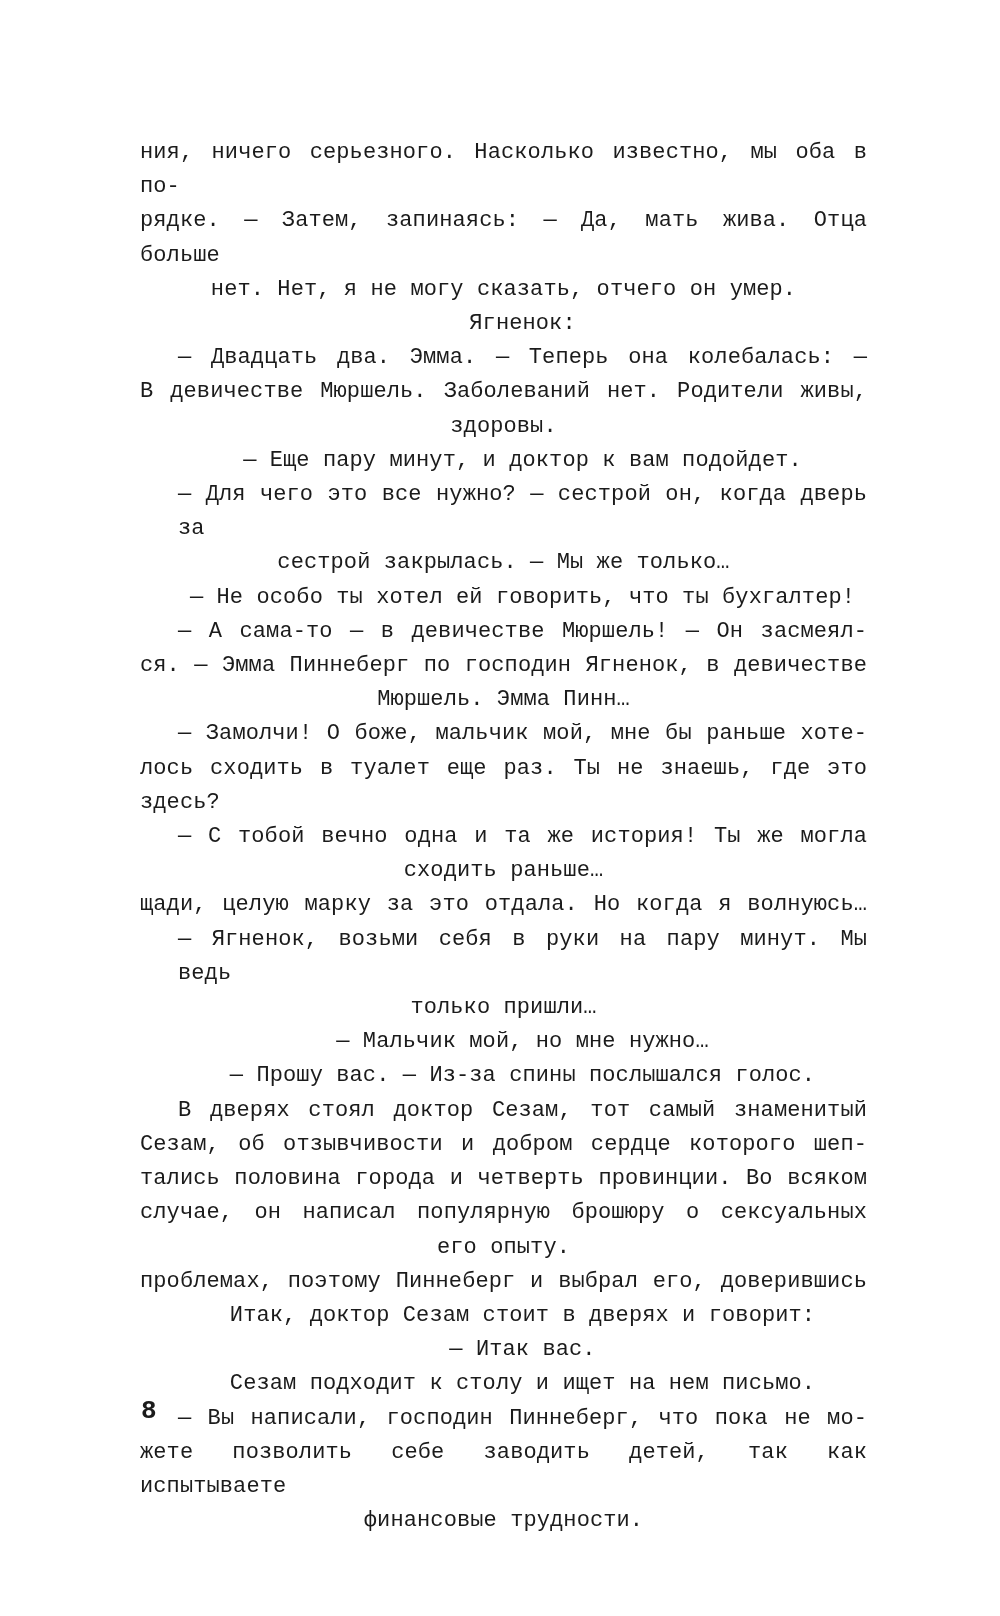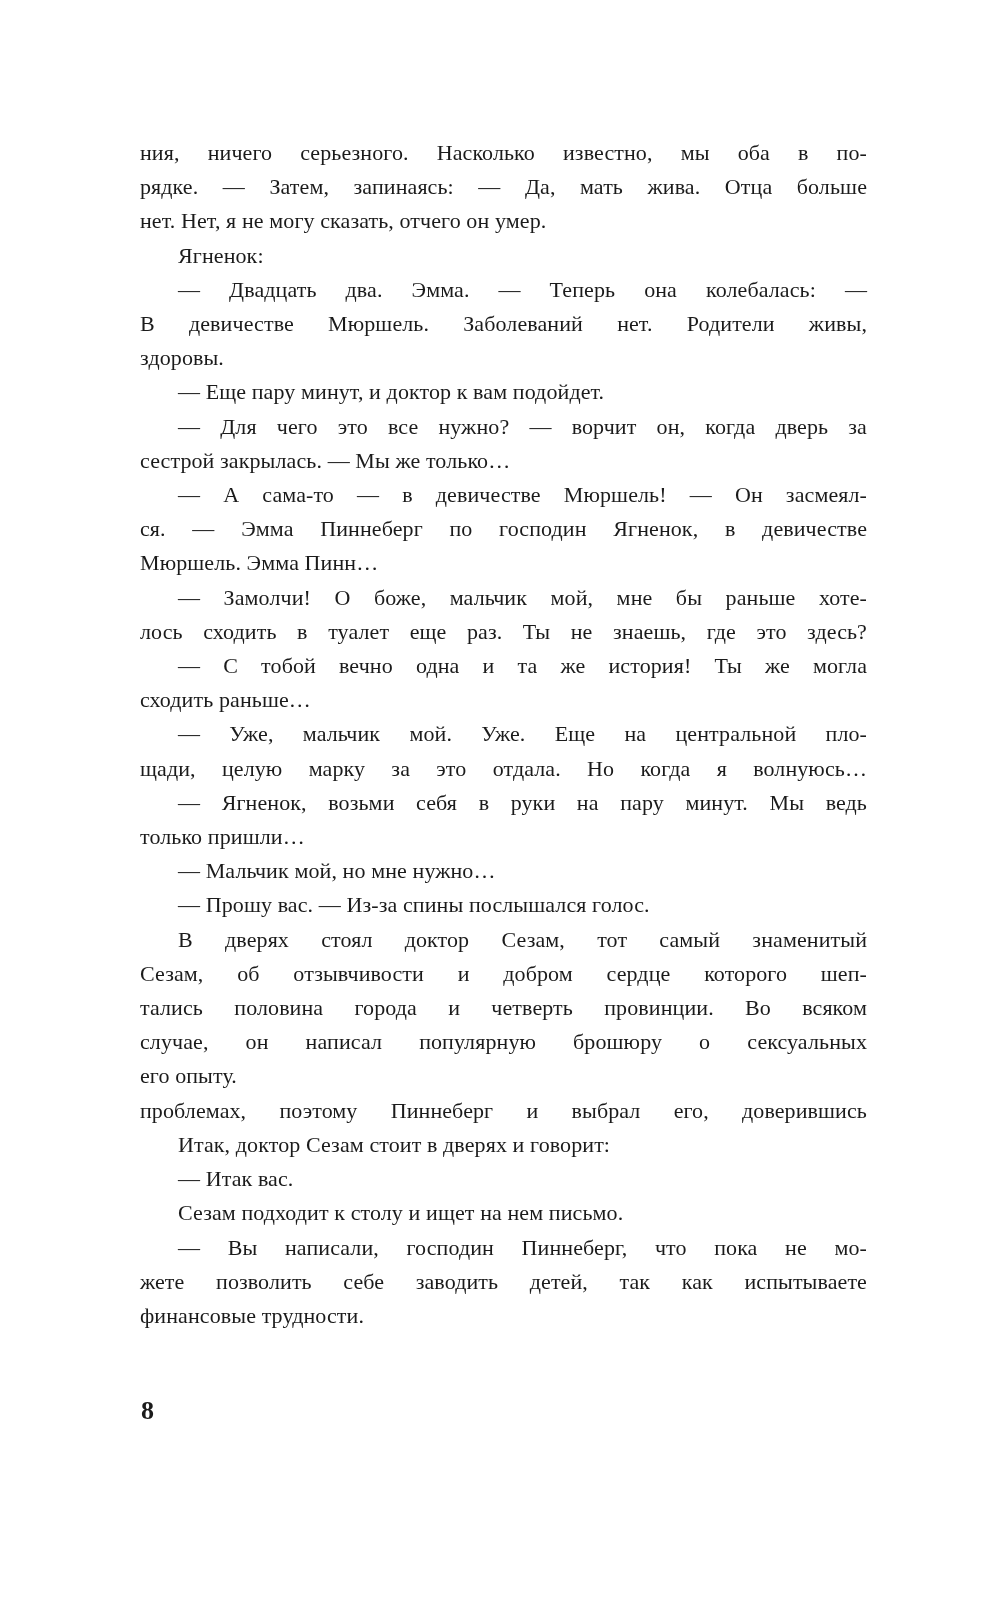--- a/index.html
+++ b/index.html
@@ -5,35 +5,35 @@
   html, body {
     margin: 0;
     padding: 0;
     background: #ffffff;
   }
   .book-page {
     position: relative;
     width: 1000px;
     height: 1616px;
     background: #ffffff;
-    font-family: Liberation Serif, serif;
+    font-family: Liberation Mono, monospace;
     color: #1b1b1b;
     overflow: hidden;
   }
   .text-block {
     position: absolute;
     left: 140px;
     top: 136px;
     width: 727px;
     font-size: 22px;
     line-height: 34.2px;
     letter-spacing: 0.1px;
   }
   .line {
-    text-align: left;
+    text-align: center;
     white-space: normal;
   }
   .line.just {
     text-align: justify;
     text-align-last: justify;
   }
   .line.indent {
     padding-left: 38px;
   }
   .page-number {
@@ -51,30 +51,30 @@
 <div class="book-page">
   <div class="text-block" id="text-block">
       <div class="line just">ния, ничего серьезного. Насколько известно, мы оба в по-</div>
       <div class="line just">рядке. — Затем, запинаясь: — Да, мать жива. Отца больше</div>
       <div class="line">нет. Нет, я не могу сказать, отчего он умер.</div>
       <div class="line indent">Ягненок:</div>
       <div class="line indent just">— Двадцать два. Эмма. — Теперь она колебалась: —</div>
       <div class="line just">В девичестве Мюршель. Заболеваний нет. Родители живы,</div>
       <div class="line">здоровы.</div>
       <div class="line indent">— Еще пару минут, и доктор к вам подойдет.</div>
-      <div class="line indent just">— Для чего это все нужно? — ворчит он, когда дверь за</div>
+      <div class="line indent just">— Для чего это все нужно? — сестрой он, когда дверь за</div>
       <div class="line">сестрой закрылась. — Мы же только…</div>
+      <div class="line indent">— Не особо ты хотел ей говорить, что ты бухгалтер!</div>
       <div class="line indent just">— А сама-то — в девичестве Мюршель! — Он засмеял-</div>
       <div class="line just">ся. — Эмма Пиннеберг по господин Ягненок, в девичестве</div>
       <div class="line">Мюршель. Эмма Пинн…</div>
       <div class="line indent just">— Замолчи! О боже, мальчик мой, мне бы раньше хоте-</div>
       <div class="line just">лось сходить в туалет еще раз. Ты не знаешь, где это здесь?</div>
       <div class="line indent just">— С тобой вечно одна и та же история! Ты же могла</div>
       <div class="line">сходить раньше…</div>
-      <div class="line indent just">— Уже, мальчик мой. Уже. Еще на центральной пло-</div>
       <div class="line just">щади, целую марку за это отдала. Но когда я волнуюсь…</div>
       <div class="line indent just">— Ягненок, возьми себя в руки на пару минут. Мы ведь</div>
       <div class="line">только пришли…</div>
       <div class="line indent">— Мальчик мой, но мне нужно…</div>
       <div class="line indent">— Прошу вас. — Из-за спины послышался голос.</div>
       <div class="line indent just">В дверях стоял доктор Сезам, тот самый знаменитый</div>
       <div class="line just">Сезам, об отзывчивости и добром сердце которого шеп-</div>
       <div class="line just">тались половина города и четверть провинции. Во всяком</div>
       <div class="line just">случае, он написал популярную брошюру о сексуальных</div>
       <div class="line">его опыту.</div>

